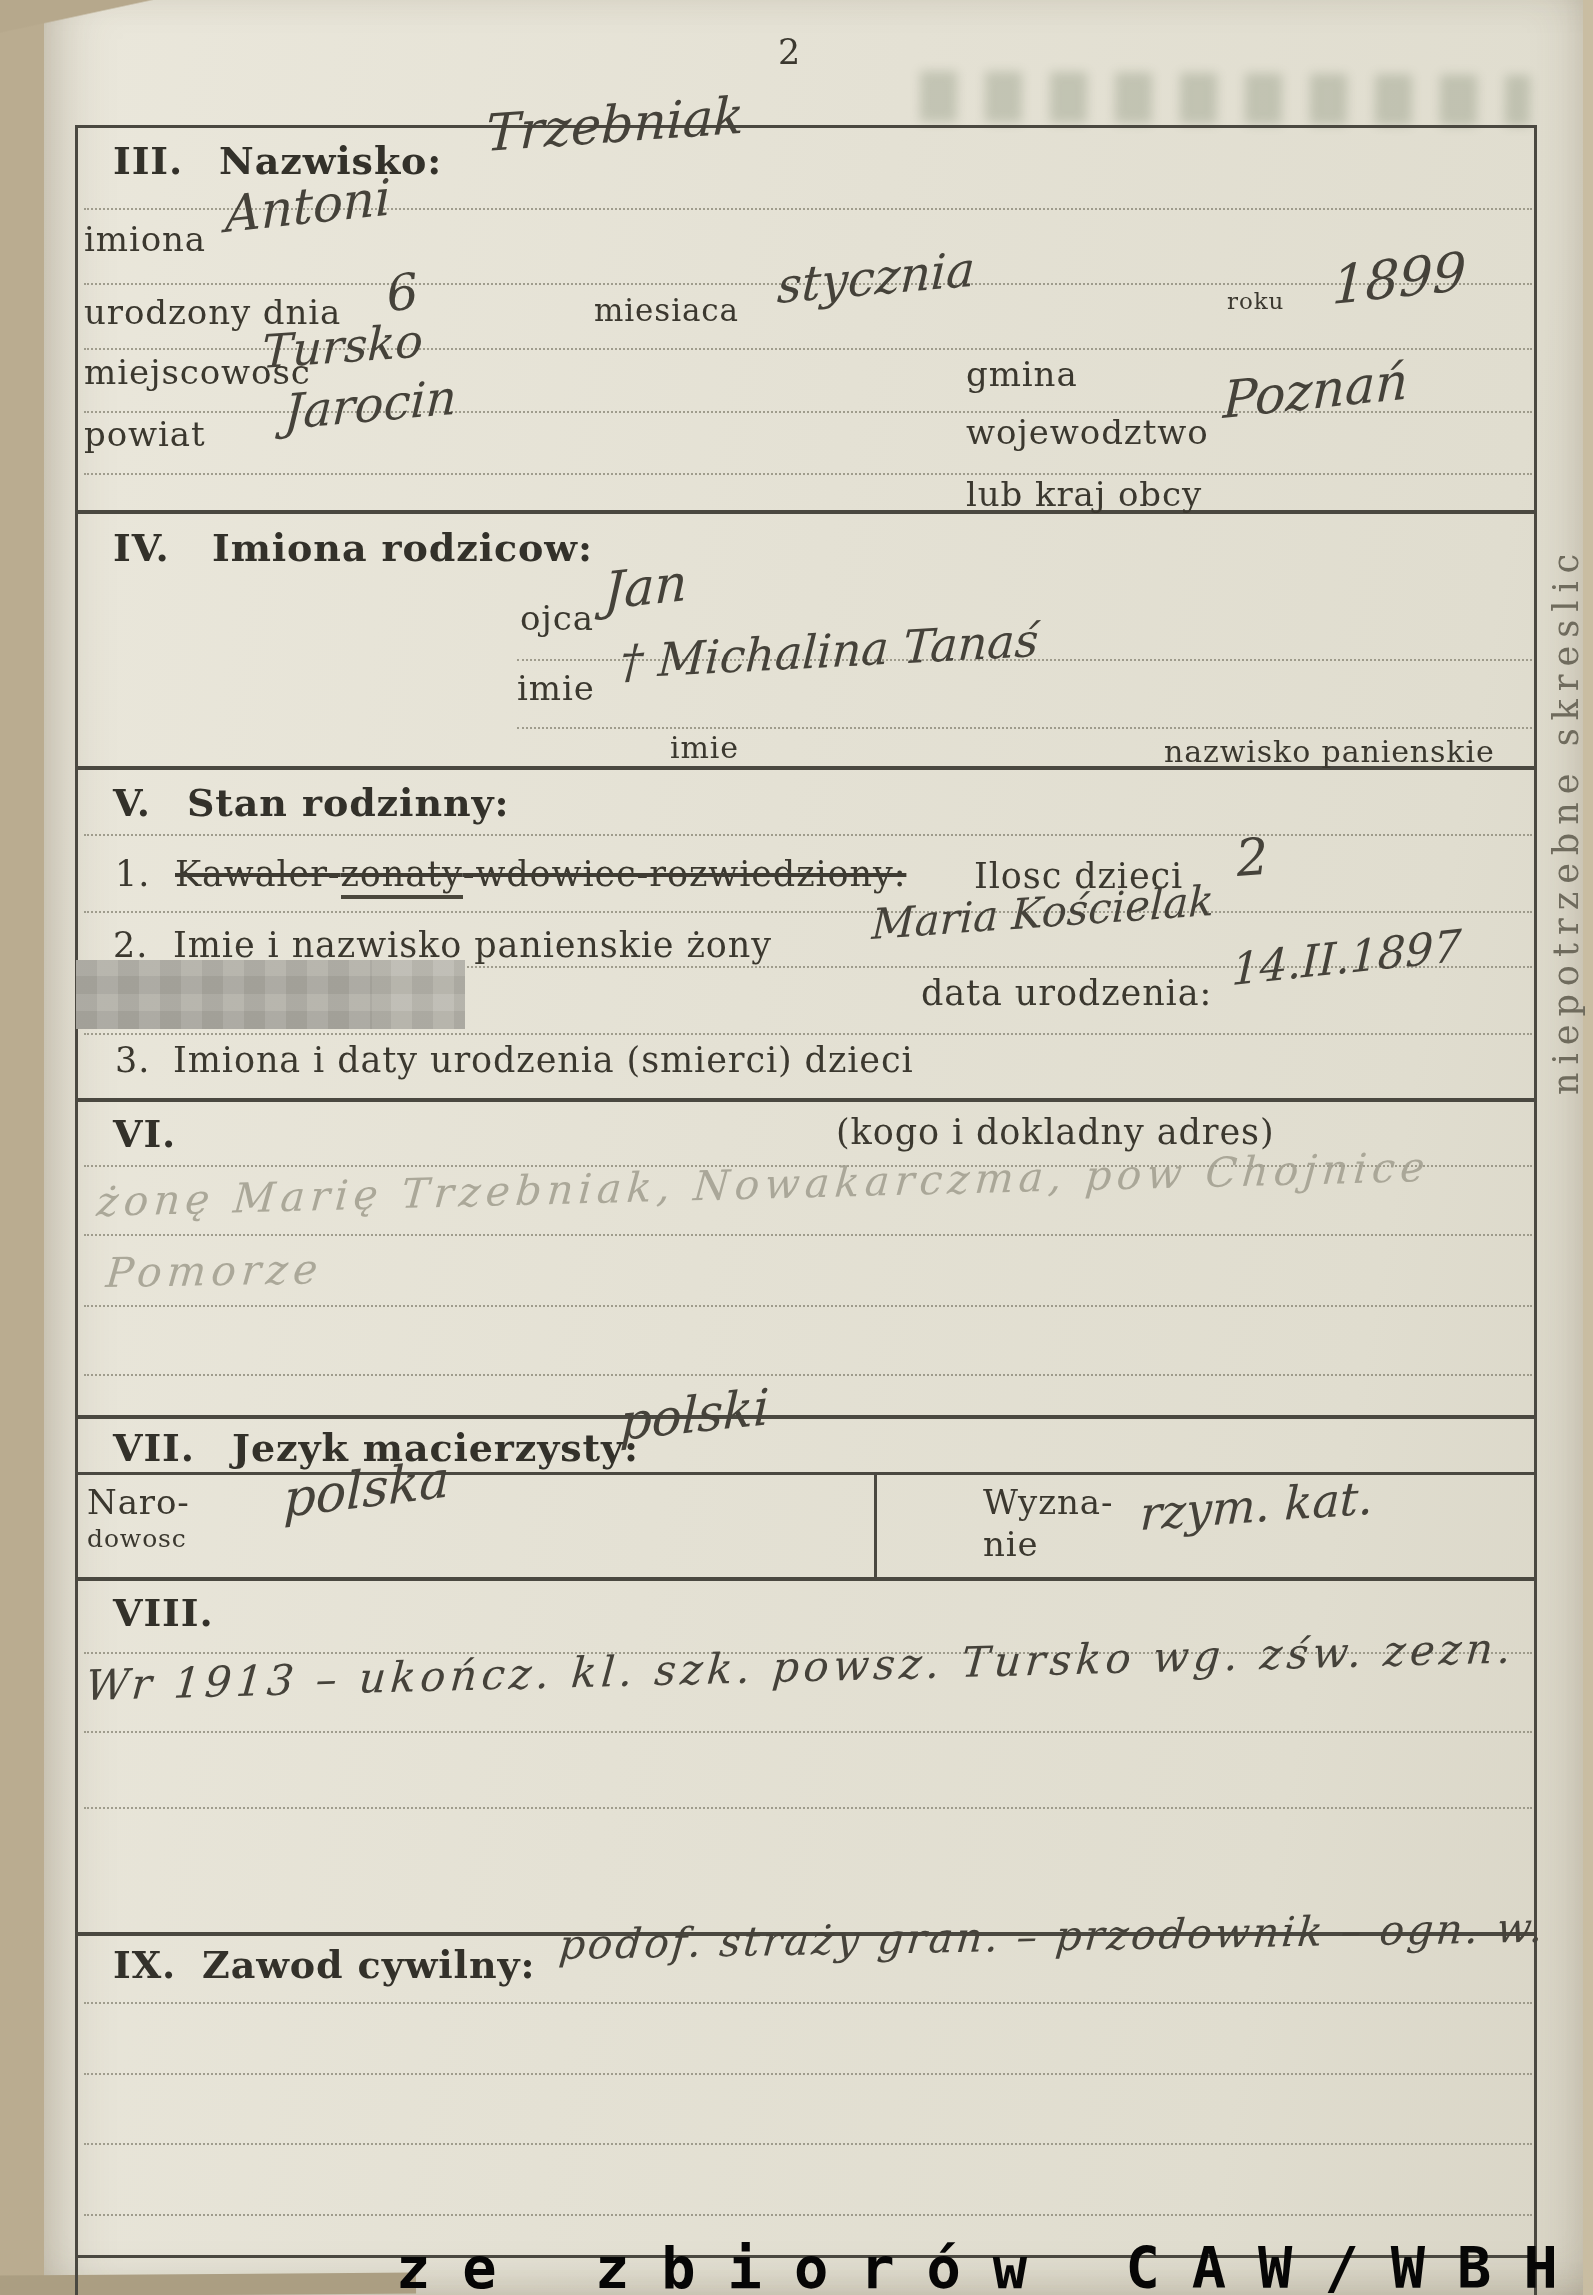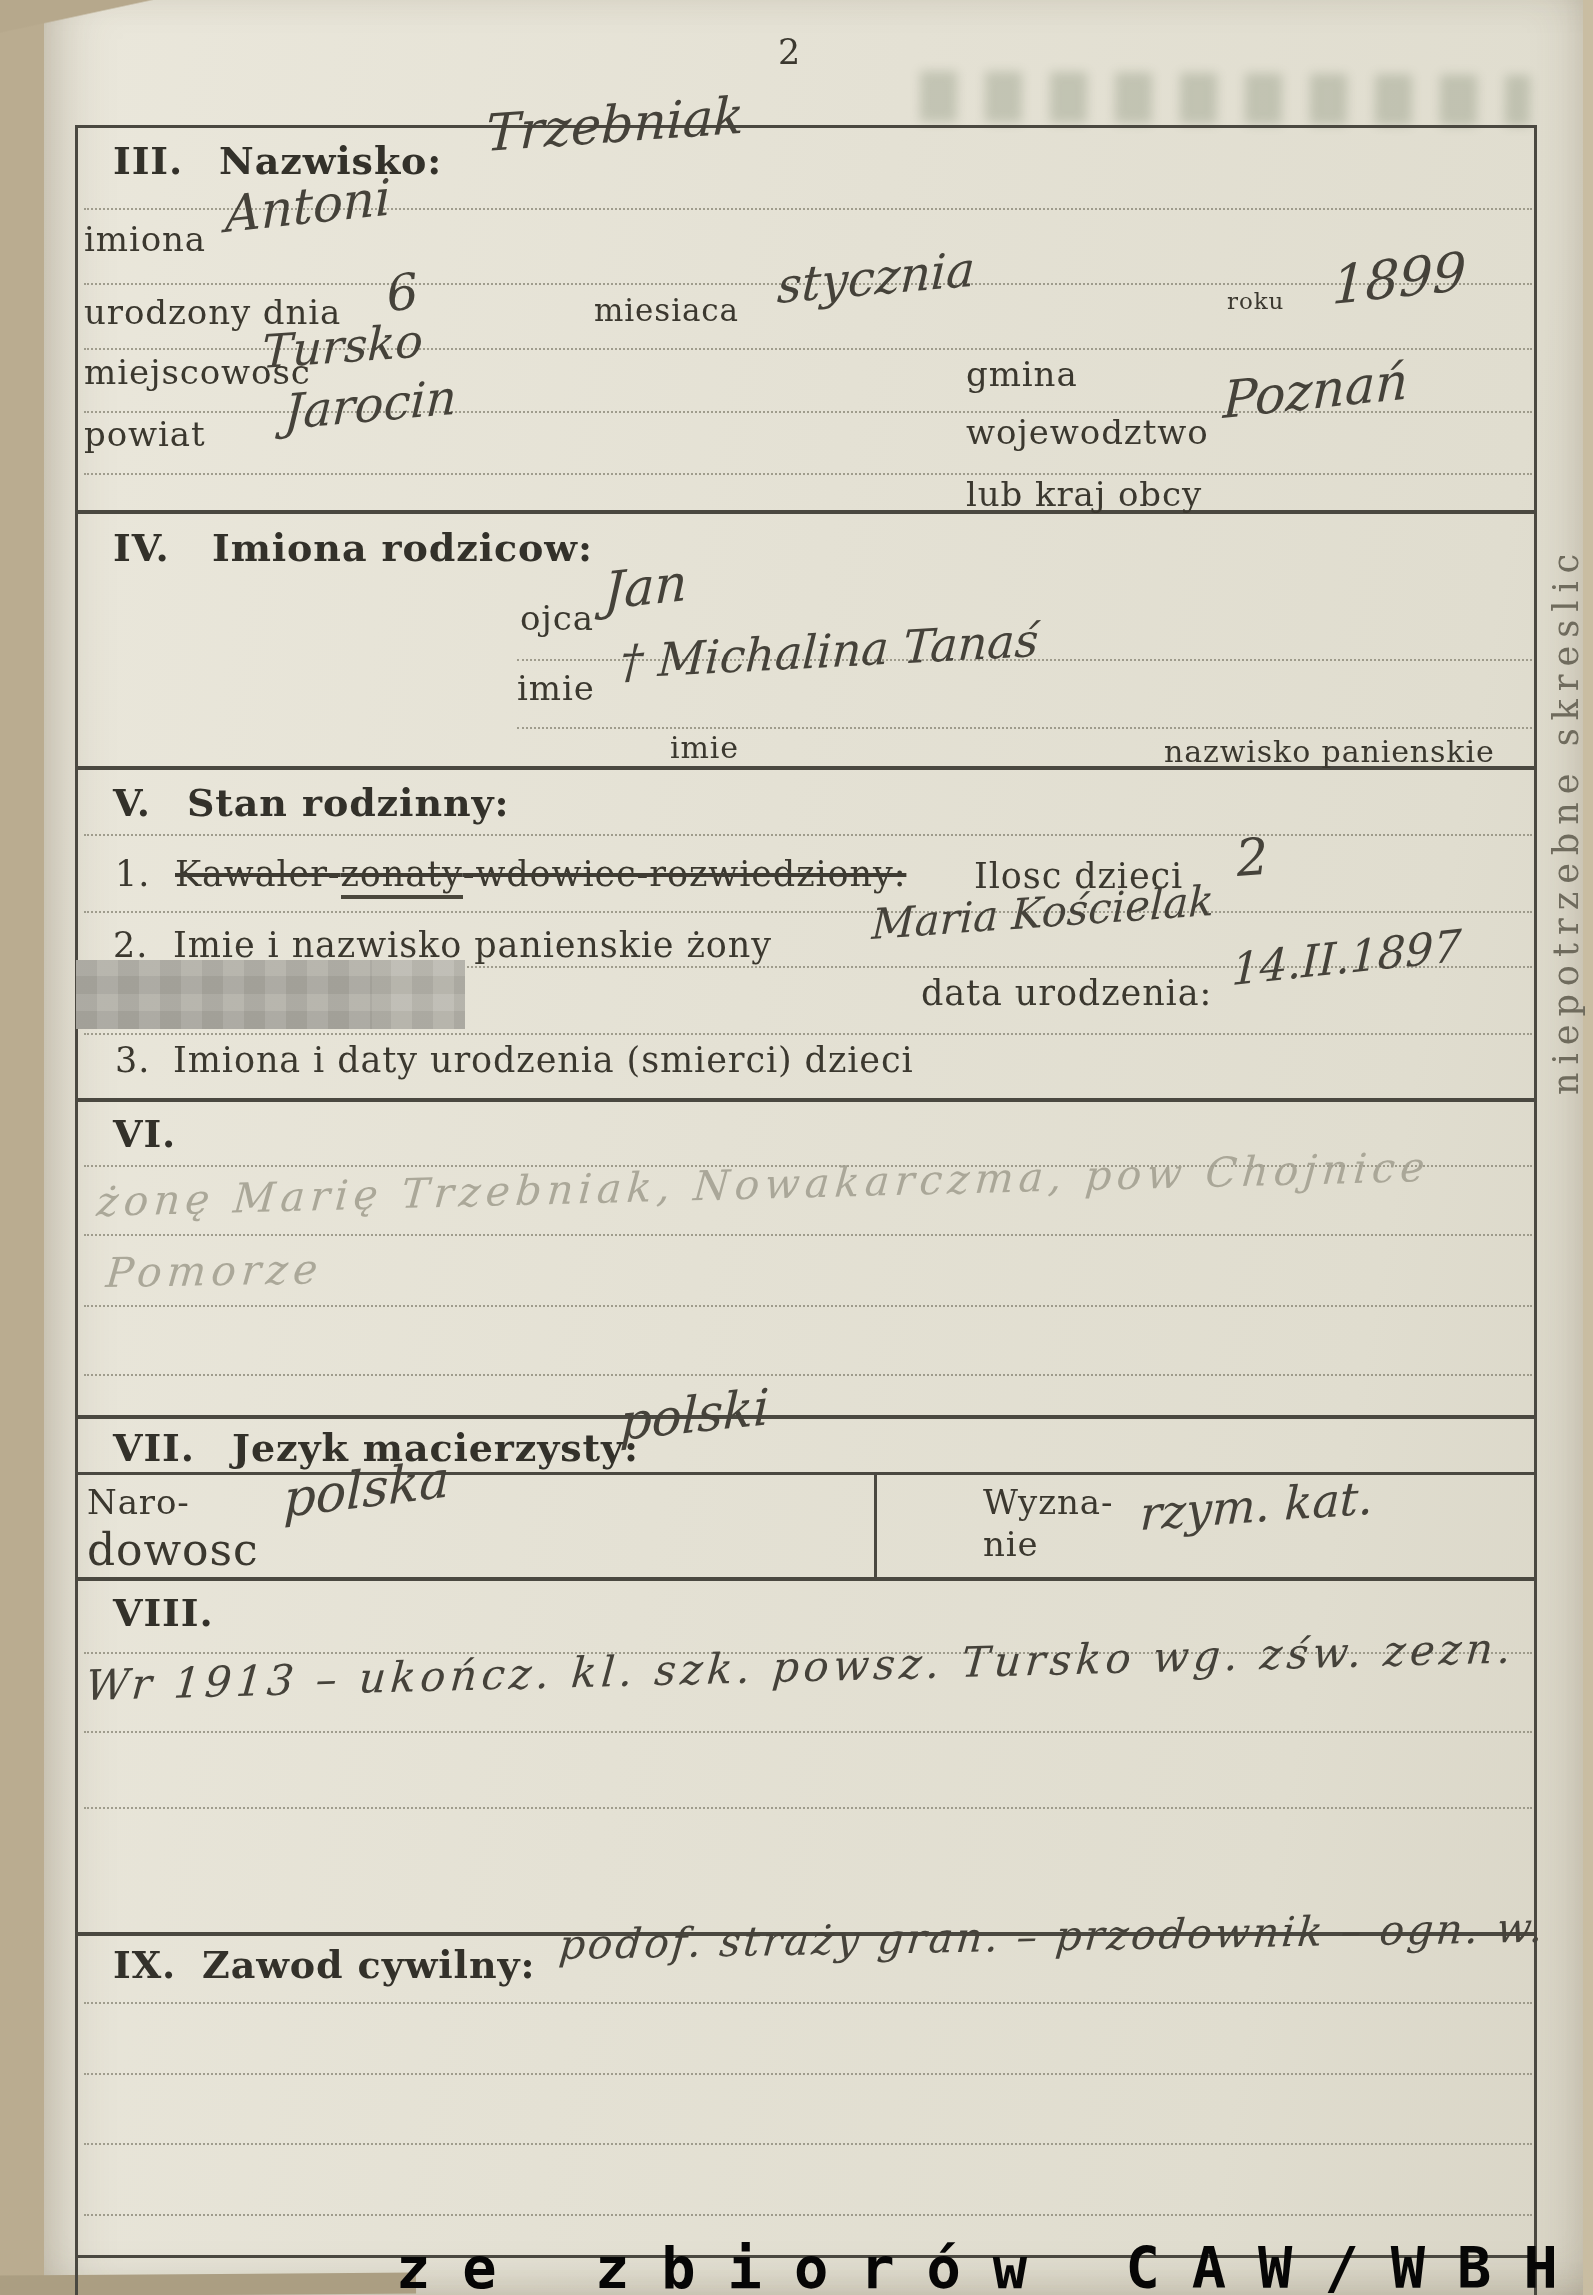--- a/index.html
+++ b/index.html
@@ -121,28 +121,29 @@
   <div class="pl" style="left:113px;top:925px;font-size:35px;">2.</div>
   <div class="pl" style="left:173px;top:925px;font-size:35px;">Imie i nazwisko panienskie żony</div>
   <div class="hw" style="left:871px;top:900px;font-size:42px;transform:rotate(-4deg) skewX(-6deg);">Maria Kościelak</div>
   <div class="blur-block"></div>
   <div class="pl" style="left:921px;top:973px;font-size:35px;">data urodzenia:</div>
   <div class="hw" style="left:1231px;top:944px;font-size:44px;transform:rotate(-6deg) skewX(-8deg);">14.II.1897</div>
   <div class="pl" style="left:115px;top:1040px;font-size:35px;">3.</div>
   <div class="pl" style="left:173px;top:1040px;font-size:35px;">Imiona i daty urodzenia (smierci) dzieci</div>
 
   <div class="pb" style="left:113px;top:1111px;font-size:38px;">VI.</div>
+  <div class="pl" style="left:836px;top:1112px;font-size:35px;">(kogo i dokladny adres)</div>
   <div class="pc" style="left:95px;top:1178px;font-size:41px;letter-spacing:5.3px;transform:rotate(-1.5deg) skewX(-6deg);">żonę Marię Trzebniak, Nowakarczma, pow Chojnice</div>
   <div class="pc" style="left:104px;top:1249px;font-size:41px;letter-spacing:5.3px;transform:rotate(-1deg) skewX(-6deg);">Pomorze</div>
 
   <div class="pb" style="left:113px;top:1425px;font-size:38px;">VII.</div>
   <div class="pb" style="left:232px;top:1425px;font-size:38px;">Jezyk macierzysty:</div>
   <div class="hw" style="left:619px;top:1394px;font-size:50px;transform:rotate(-6deg) skewX(-8deg);">polski</div>
   <div class="pl" style="left:87px;top:1482px;font-size:34px;">Naro-</div>
-  <div class="pl" style="left:87px;top:1524px;font-size:44px;">dowosc</div>
+  <div class="pl" style="left:87px;top:1524px;font-size:25px;">dowosc</div>
   <div class="hw" style="left:283px;top:1470px;font-size:51px;transform:rotate(-7deg) skewX(-8deg);">polska</div>
   <div class="pl" style="left:983px;top:1482px;font-size:34px;">Wyzna-</div>
   <div class="pl" style="left:983px;top:1524px;font-size:34px;">nie</div>
   <div class="hw" style="left:1139px;top:1487px;font-size:46px;transform:rotate(-4deg) skewX(-6deg);">rzym. kat.</div>
 
   <div class="pb" style="left:113px;top:1590px;font-size:38px;">VIII.</div>
   <div class="hw" style="left:84px;top:1661px;font-size:42px;letter-spacing:4.4px;transform:rotate(-1.5deg) skewX(-6deg);">Wr 1913 – ukończ. kl. szk. powsz. Tursko wg. zśw. zezn.</div>
 
   <div class="pb" style="left:113px;top:1942px;font-size:38px;">IX.</div>
   <div class="pb" style="left:202px;top:1942px;font-size:38px;">Zawod cywilny:</div>

